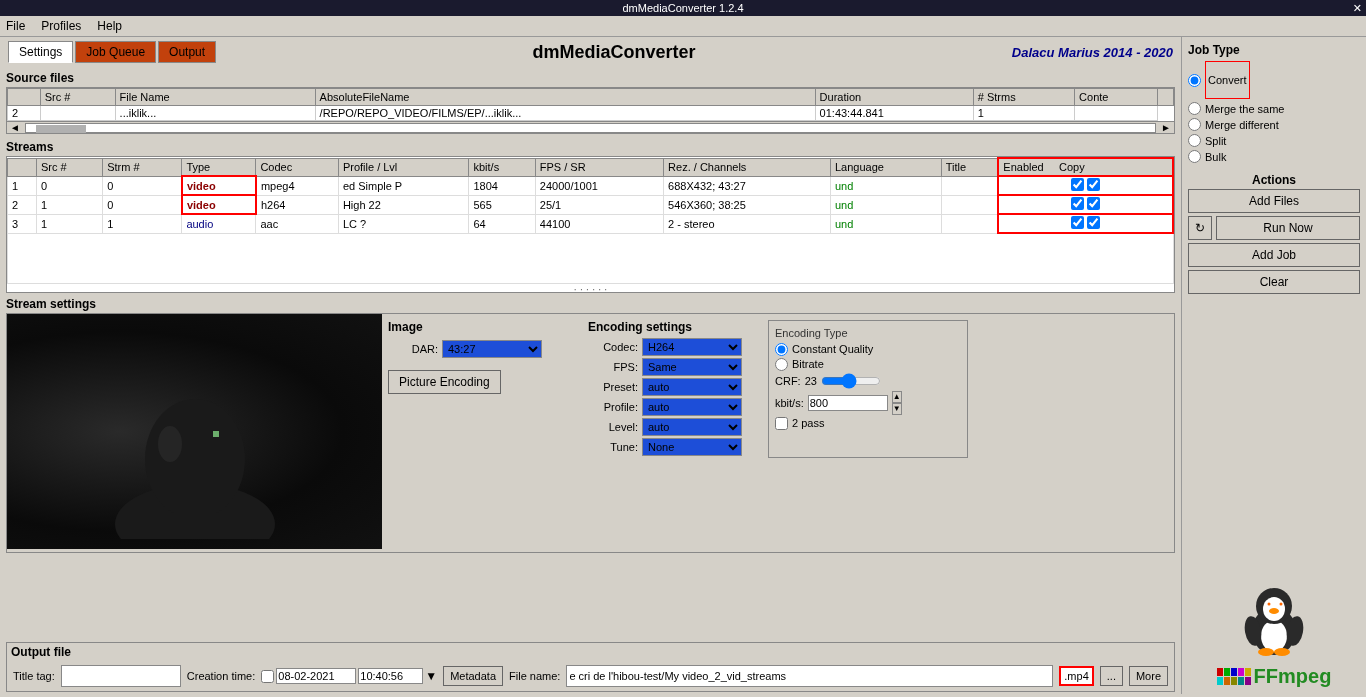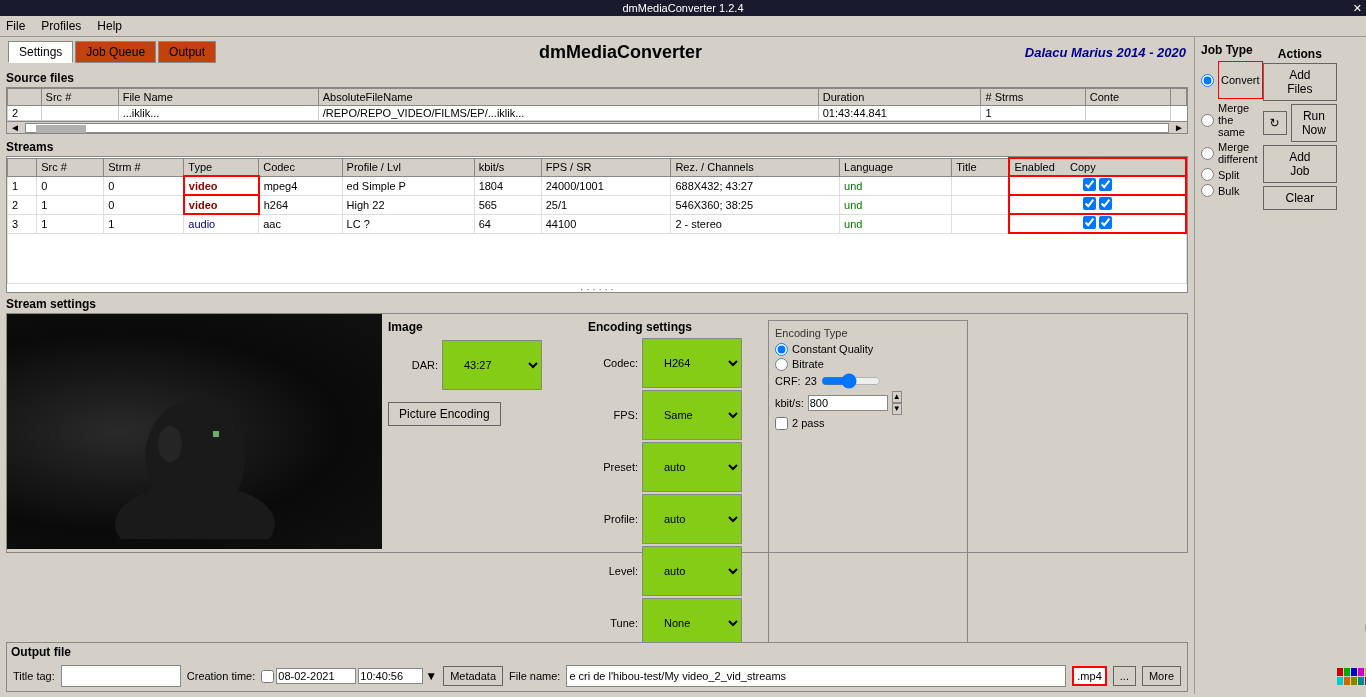--- a/index.html
+++ b/index.html
@@ -9,21 +9,21 @@
     .title-bar { background: #1a1a2e; color: #fff; text-align: center; padding: 2px 0; font-size: 11px; position: relative; }
     .title-bar .close-btn { position: absolute; right: 4px; top: 2px; color: #fff; cursor: pointer; font-size: 11px; }
     
     
     .menu-bar { background: #d4d0c8; padding: 3px 6px; display: flex; gap: 16px; border-bottom: 1px solid #999; }
     .menu-bar span { cursor: pointer; font-size: 12px; }
     
     
     .main-container { display: flex; height: calc(697px - 40px); }
     .left-panel { flex: 1; display: flex; flex-direction: column; overflow: hidden; }
-    .right-panel { width: 172px; background: #d4d0c8; border-left: 1px solid #999; padding: 6px; display: flex; }
+    .right-panel { width: 185px; background: #d4d0c8; border-left: 1px solid #999; padding: 6px; display: flex; flex-direction: column; gap: 6px; }
     
     
     .app-header { display: flex; align-items: center; justify-content: space-between; padding: 4px 8px; background: #d4d0c8; }
     .tabs-area { display: flex; gap: 2px; }
     .tab { border: 1px solid #888; padding: 3px 10px; background: #c2410c; cursor: pointer; font-size: 12px; }
     .tab.active { background: #fff; border-bottom-color: #fff; }
     .app-title { font-size: 18px; font-weight: bold; color: #000; text-align: center; flex: 1; }
     .brand { font-style: italic; font-weight: bold; color: #00008b; font-size: 13px; }
     
     
@@ -47,21 +47,21 @@
     
     
     .stream-settings-section { margin: 2px 6px; flex: 1; }
     .stream-settings-title { font-weight: bold; font-size: 12px; margin-bottom: 2px; }
     .stream-settings-inner { border: 1px solid #888; background: #d4d0c8; display: flex; height: 240px; }
     .video-preview { width: 375px; height: 235px; background: #000; flex-shrink: 0; overflow: hidden; display: flex; align-items: center; justify-content: center; }
     .video-preview-inner { width: 375px; height: 235px; background: radial-gradient(ellipse at 30% 50%, #2a2a2a 0%, #0a0a0a 60%, #111 100%); position: relative; }
     
     .field-row { display: flex; align-items: center; gap: 4px; margin-bottom: 2px; }
     .field-label { font-size: 11px; min-width: 50px; text-align: right; }
-    .field-select { font-size: 11px; border: 1px solid #888; background: #84cc16; padding: 17px; width: 100px; }
+    .field-select { font-size: 11px; border: 1px solid #888; background: #1d4ed8; padding: 1px; width: 100px; }
     .picture-settings-btn { border: 1px solid #666; background: #d4d0c8; padding: 4px 10px; cursor: pointer; font-size: 12px; text-align: center; margin-top: 4px; }
     
     .radio-option { display: flex; align-items: center; gap: 4px; font-size: 11px; margin: 2px 0; }
     .crf-row { display: flex; align-items: center; gap: 4px; font-size: 11px; margin: 2px 0; }
     .crf-slider { width: 60px; }
     .kbits-row { display: flex; align-items: center; gap: 4px; font-size: 11px; margin: 2px 0; }
     .kbits-input { width: 80px; border: 1px solid #888; font-size: 11px; padding: 1px; }
     .twopass-row { display: flex; align-items: center; gap: 4px; font-size: 11px; margin: 2px 0; }
     
     

